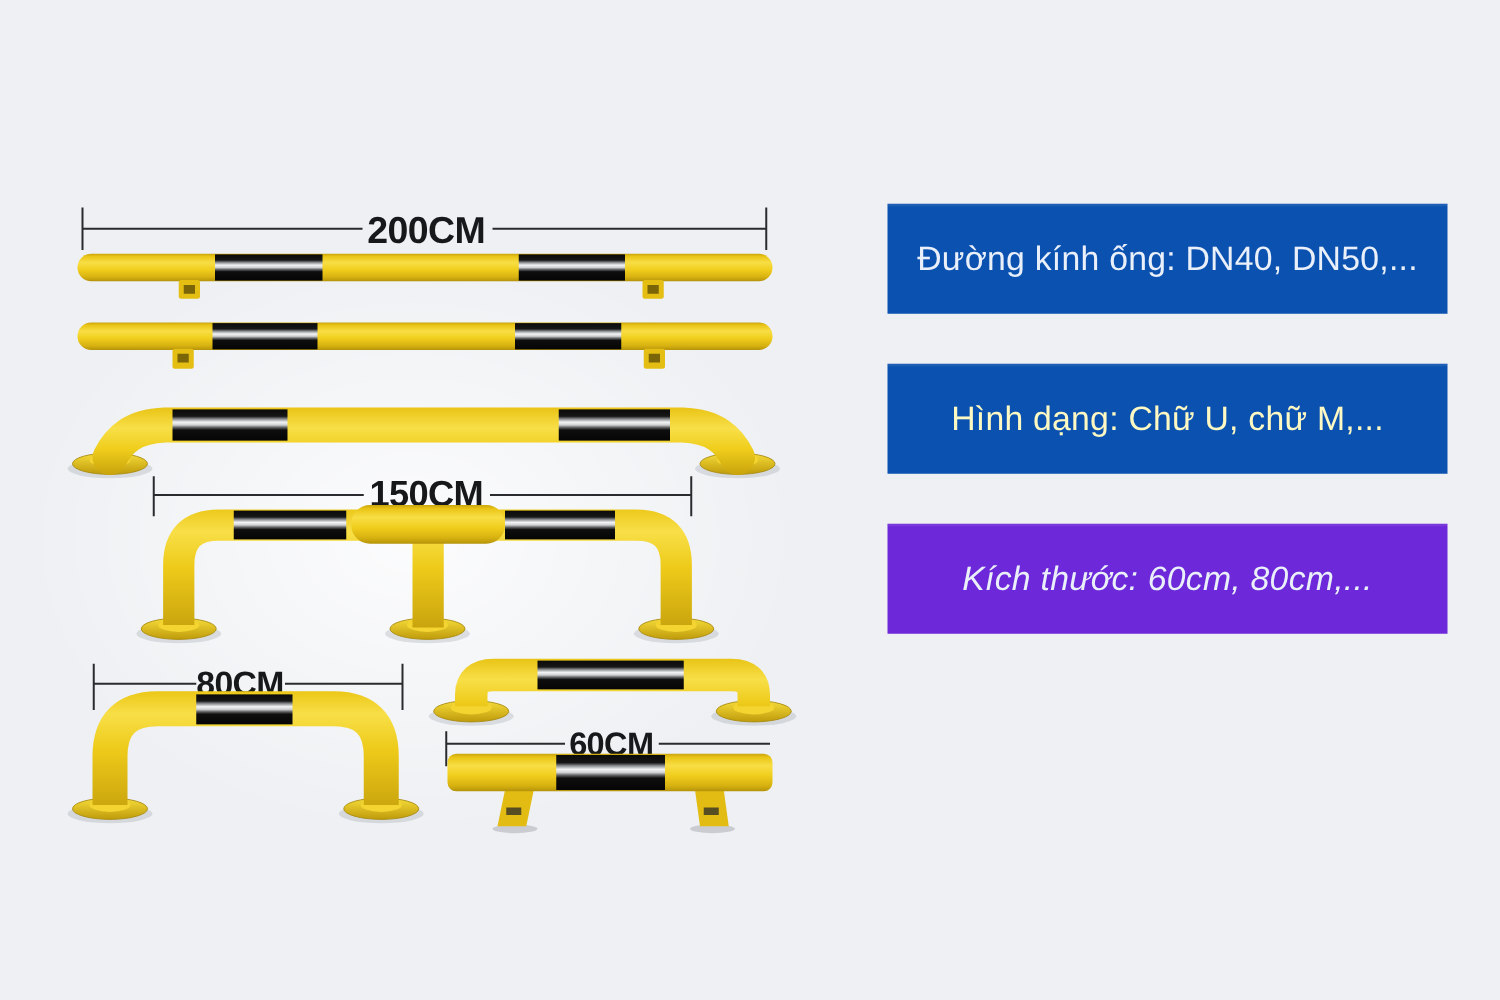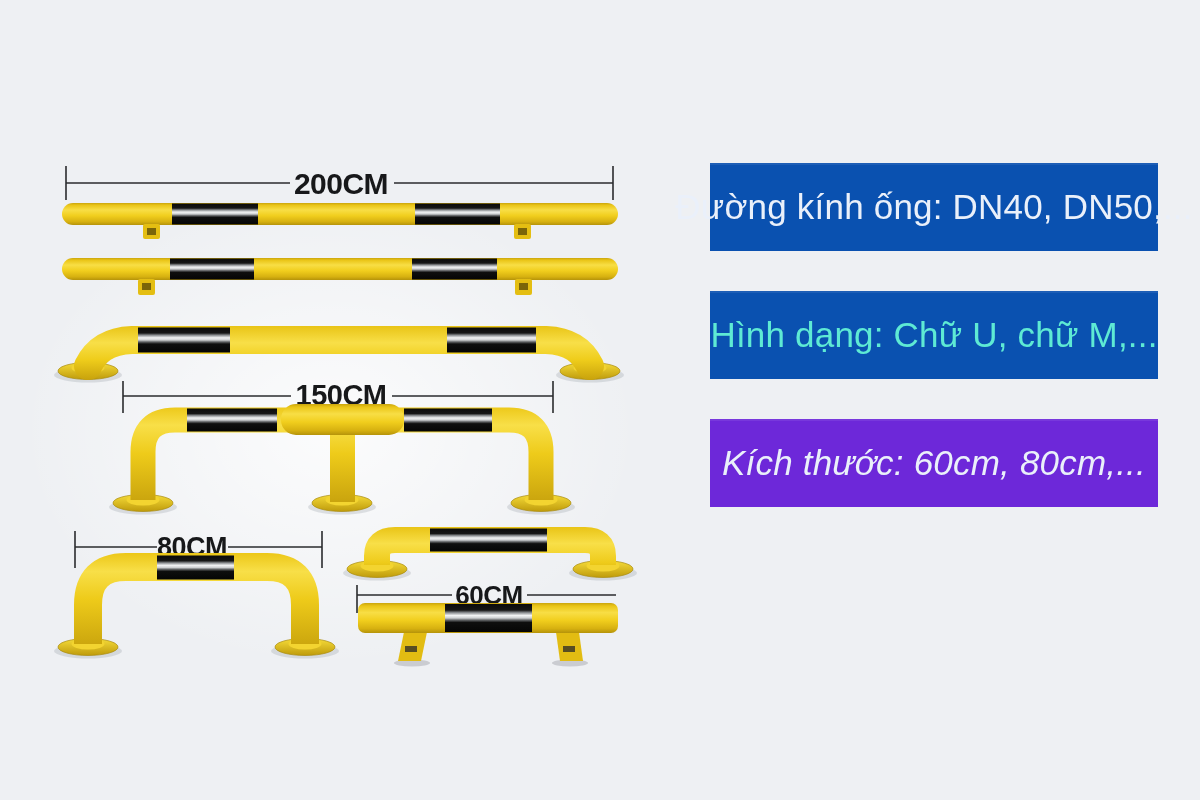--- a/index.html
+++ b/index.html
@@ -22,21 +22,21 @@
   .specs{
     position:absolute;left:710px;top:163px;width:448px;
     display:flex;flex-direction:column;gap:40px;
   }
   .spec-box{
     height:88px;background:#0a51b0;
     display:flex;align-items:center;justify-content:center;
     box-shadow:inset 0 2px 0 rgba(255,255,255,.08);
   }
   .spec-label{
-    color:#eaf0fa;font-size:35px;letter-spacing:.2px;white-space:nowrap;
+    color:#eaf0fa;font-size:27px;letter-spacing:.2px;white-space:nowrap;
   }
 </style>
 </head>
 <body>
 
 <div class="canvas" style="background: rgb(238, 240, 243);">
 
   <svg class="art" width="680" height="800" viewBox="0 0 680 800">
     <defs>
 
@@ -203,20 +203,20 @@
       <rect x="358" y="603" width="260" height="30" rx="7" fill="url(#gy)"></rect>
       <rect x="445" y="604" width="87" height="28" fill="url(#gs)"></rect>
     </g>
   </svg>
 
   <div class="specs">
     <div class="spec-box" style="background: rgb(10, 81, 176);">
       <span class="spec-label" style="color: rgb(234, 240, 250);">Đường kính ống: DN40, DN50,...</span>
     </div>
     <div class="spec-box" style="background: rgb(10, 81, 176);">
-      <span class="spec-label" style="color: #5eead4;">Hình dạng: Chữ U, chữ M,...</span>
+      <span class="spec-label" style="color: #fef9c3;">Hình dạng: Chữ U, chữ M,...</span>
     </div>
     <div class="spec-box" style="background: #6d28d9; font-style: italic;">
       <span class="spec-label" style="color: rgb(234, 240, 250);">Kích thước: 60cm, 80cm,...</span>
     </div>
   </div>
 
 </div>
 
 </body></html>

